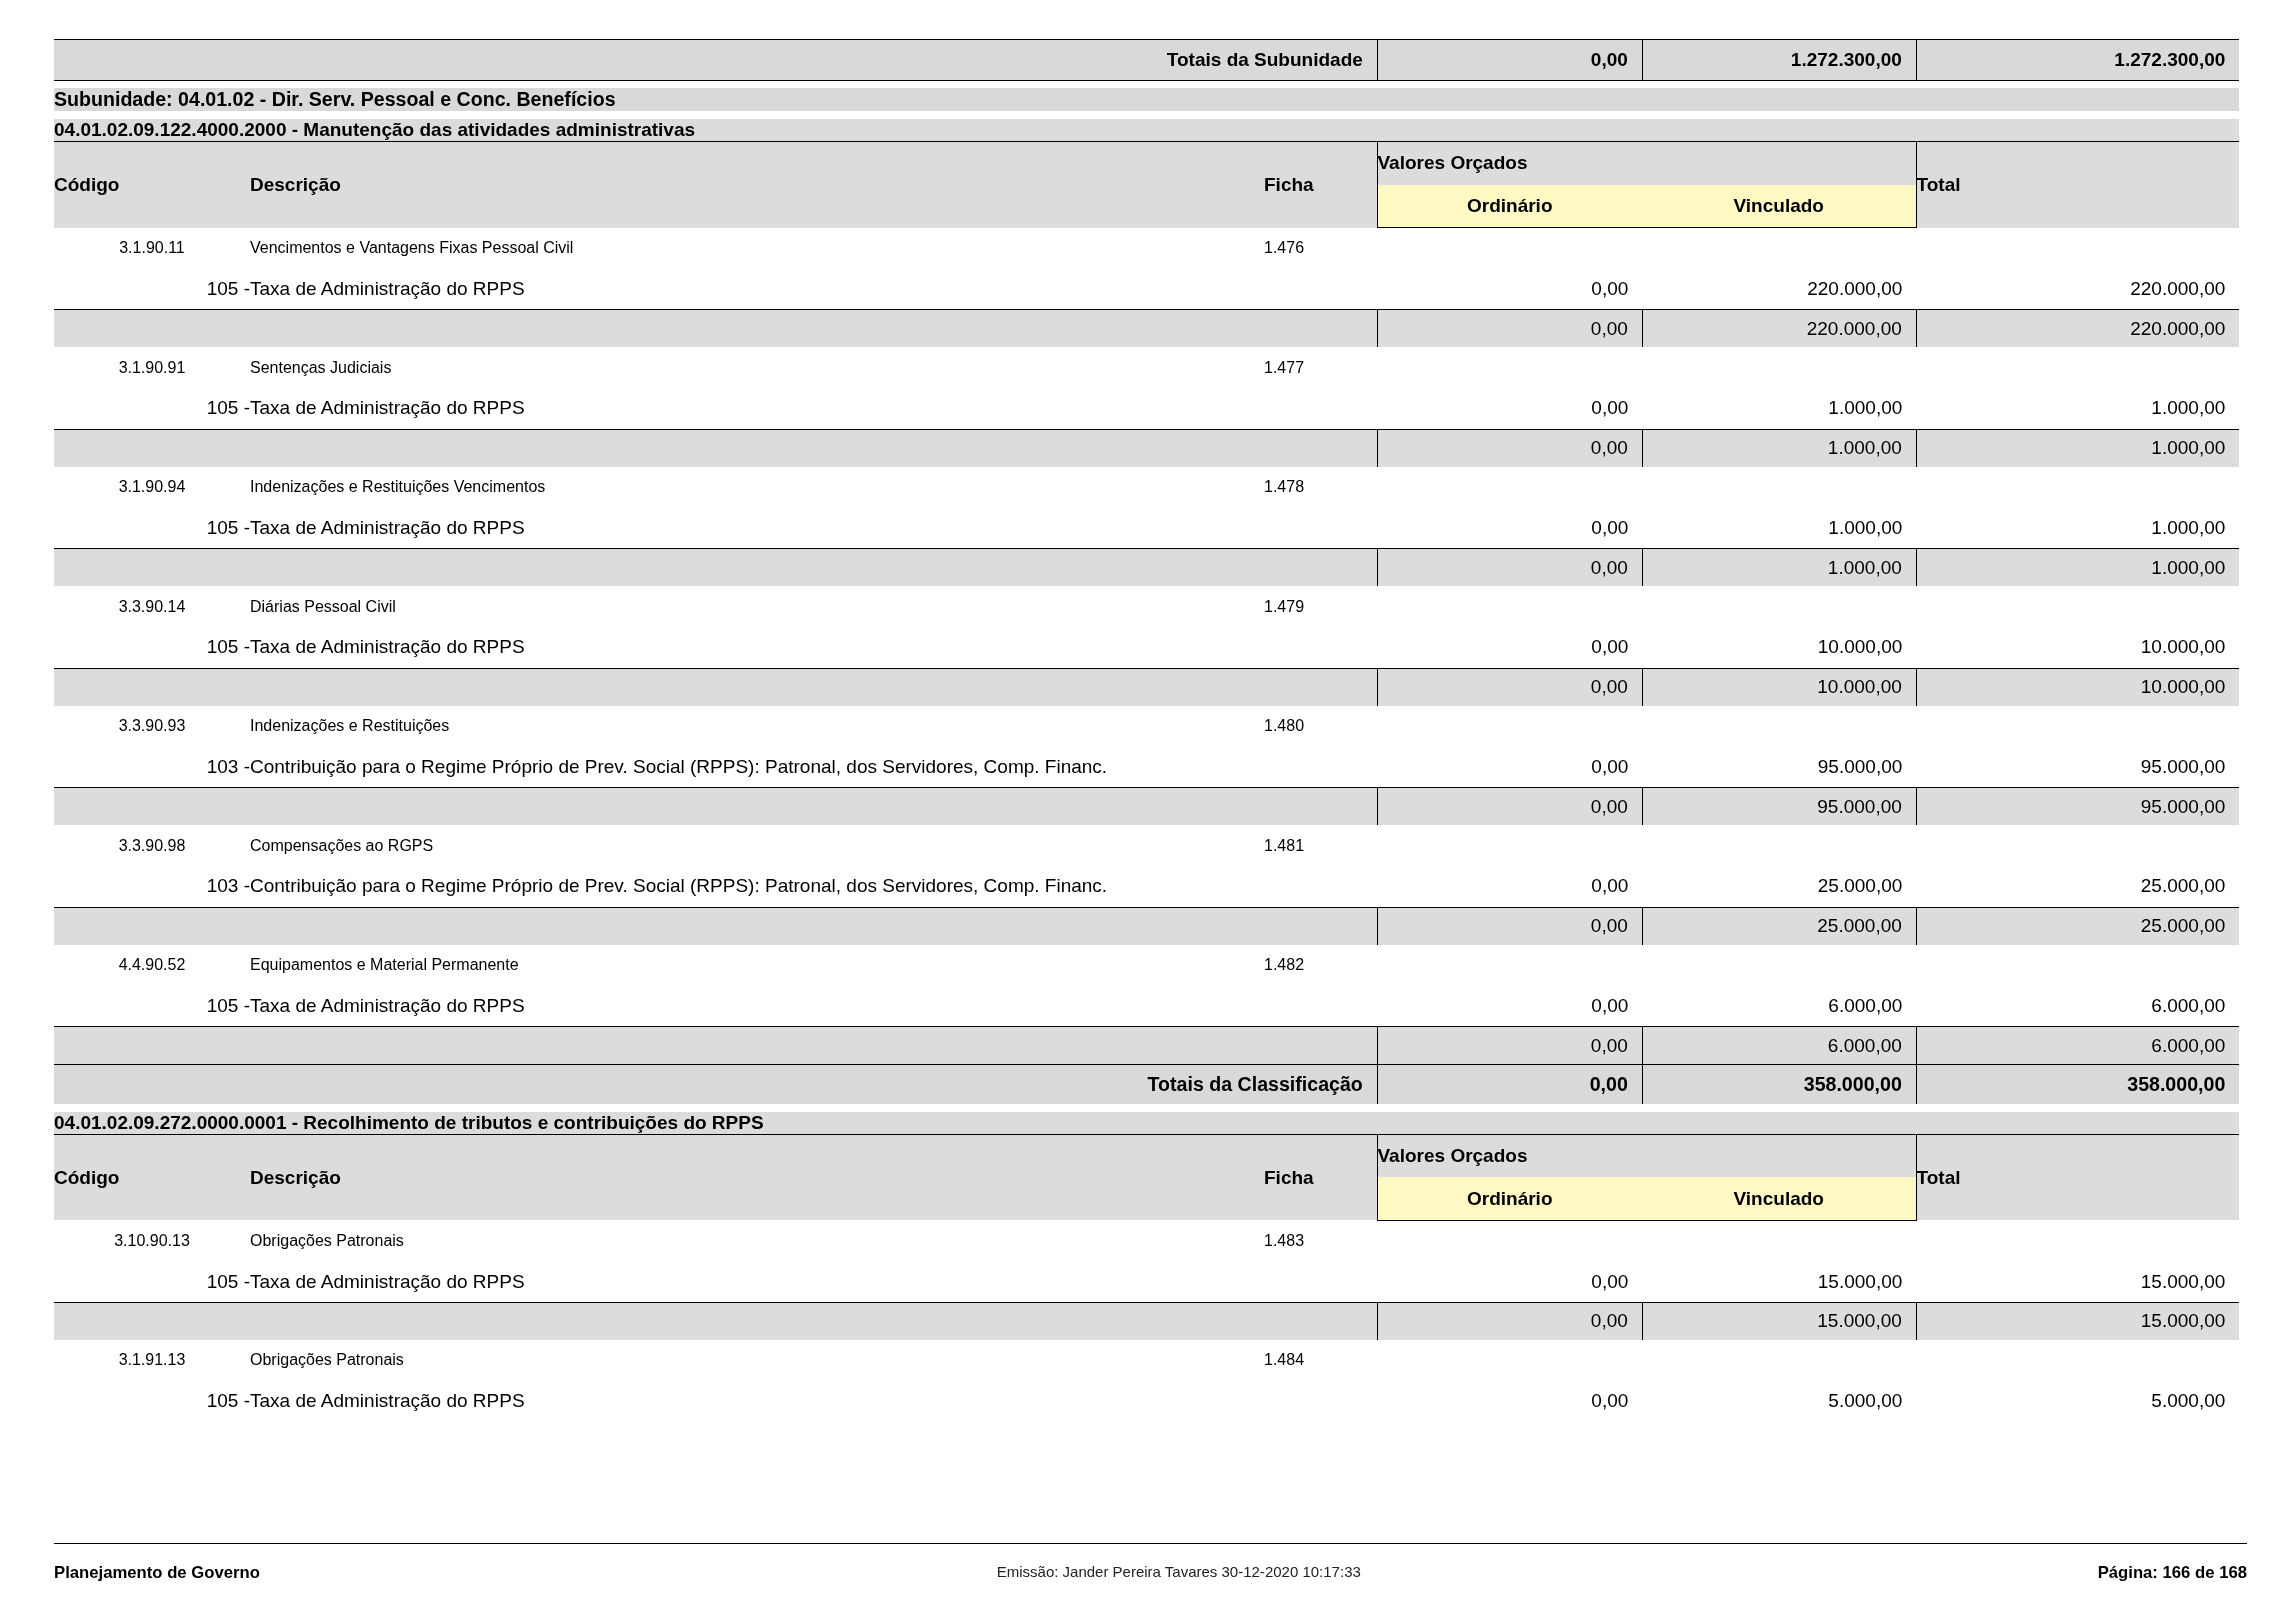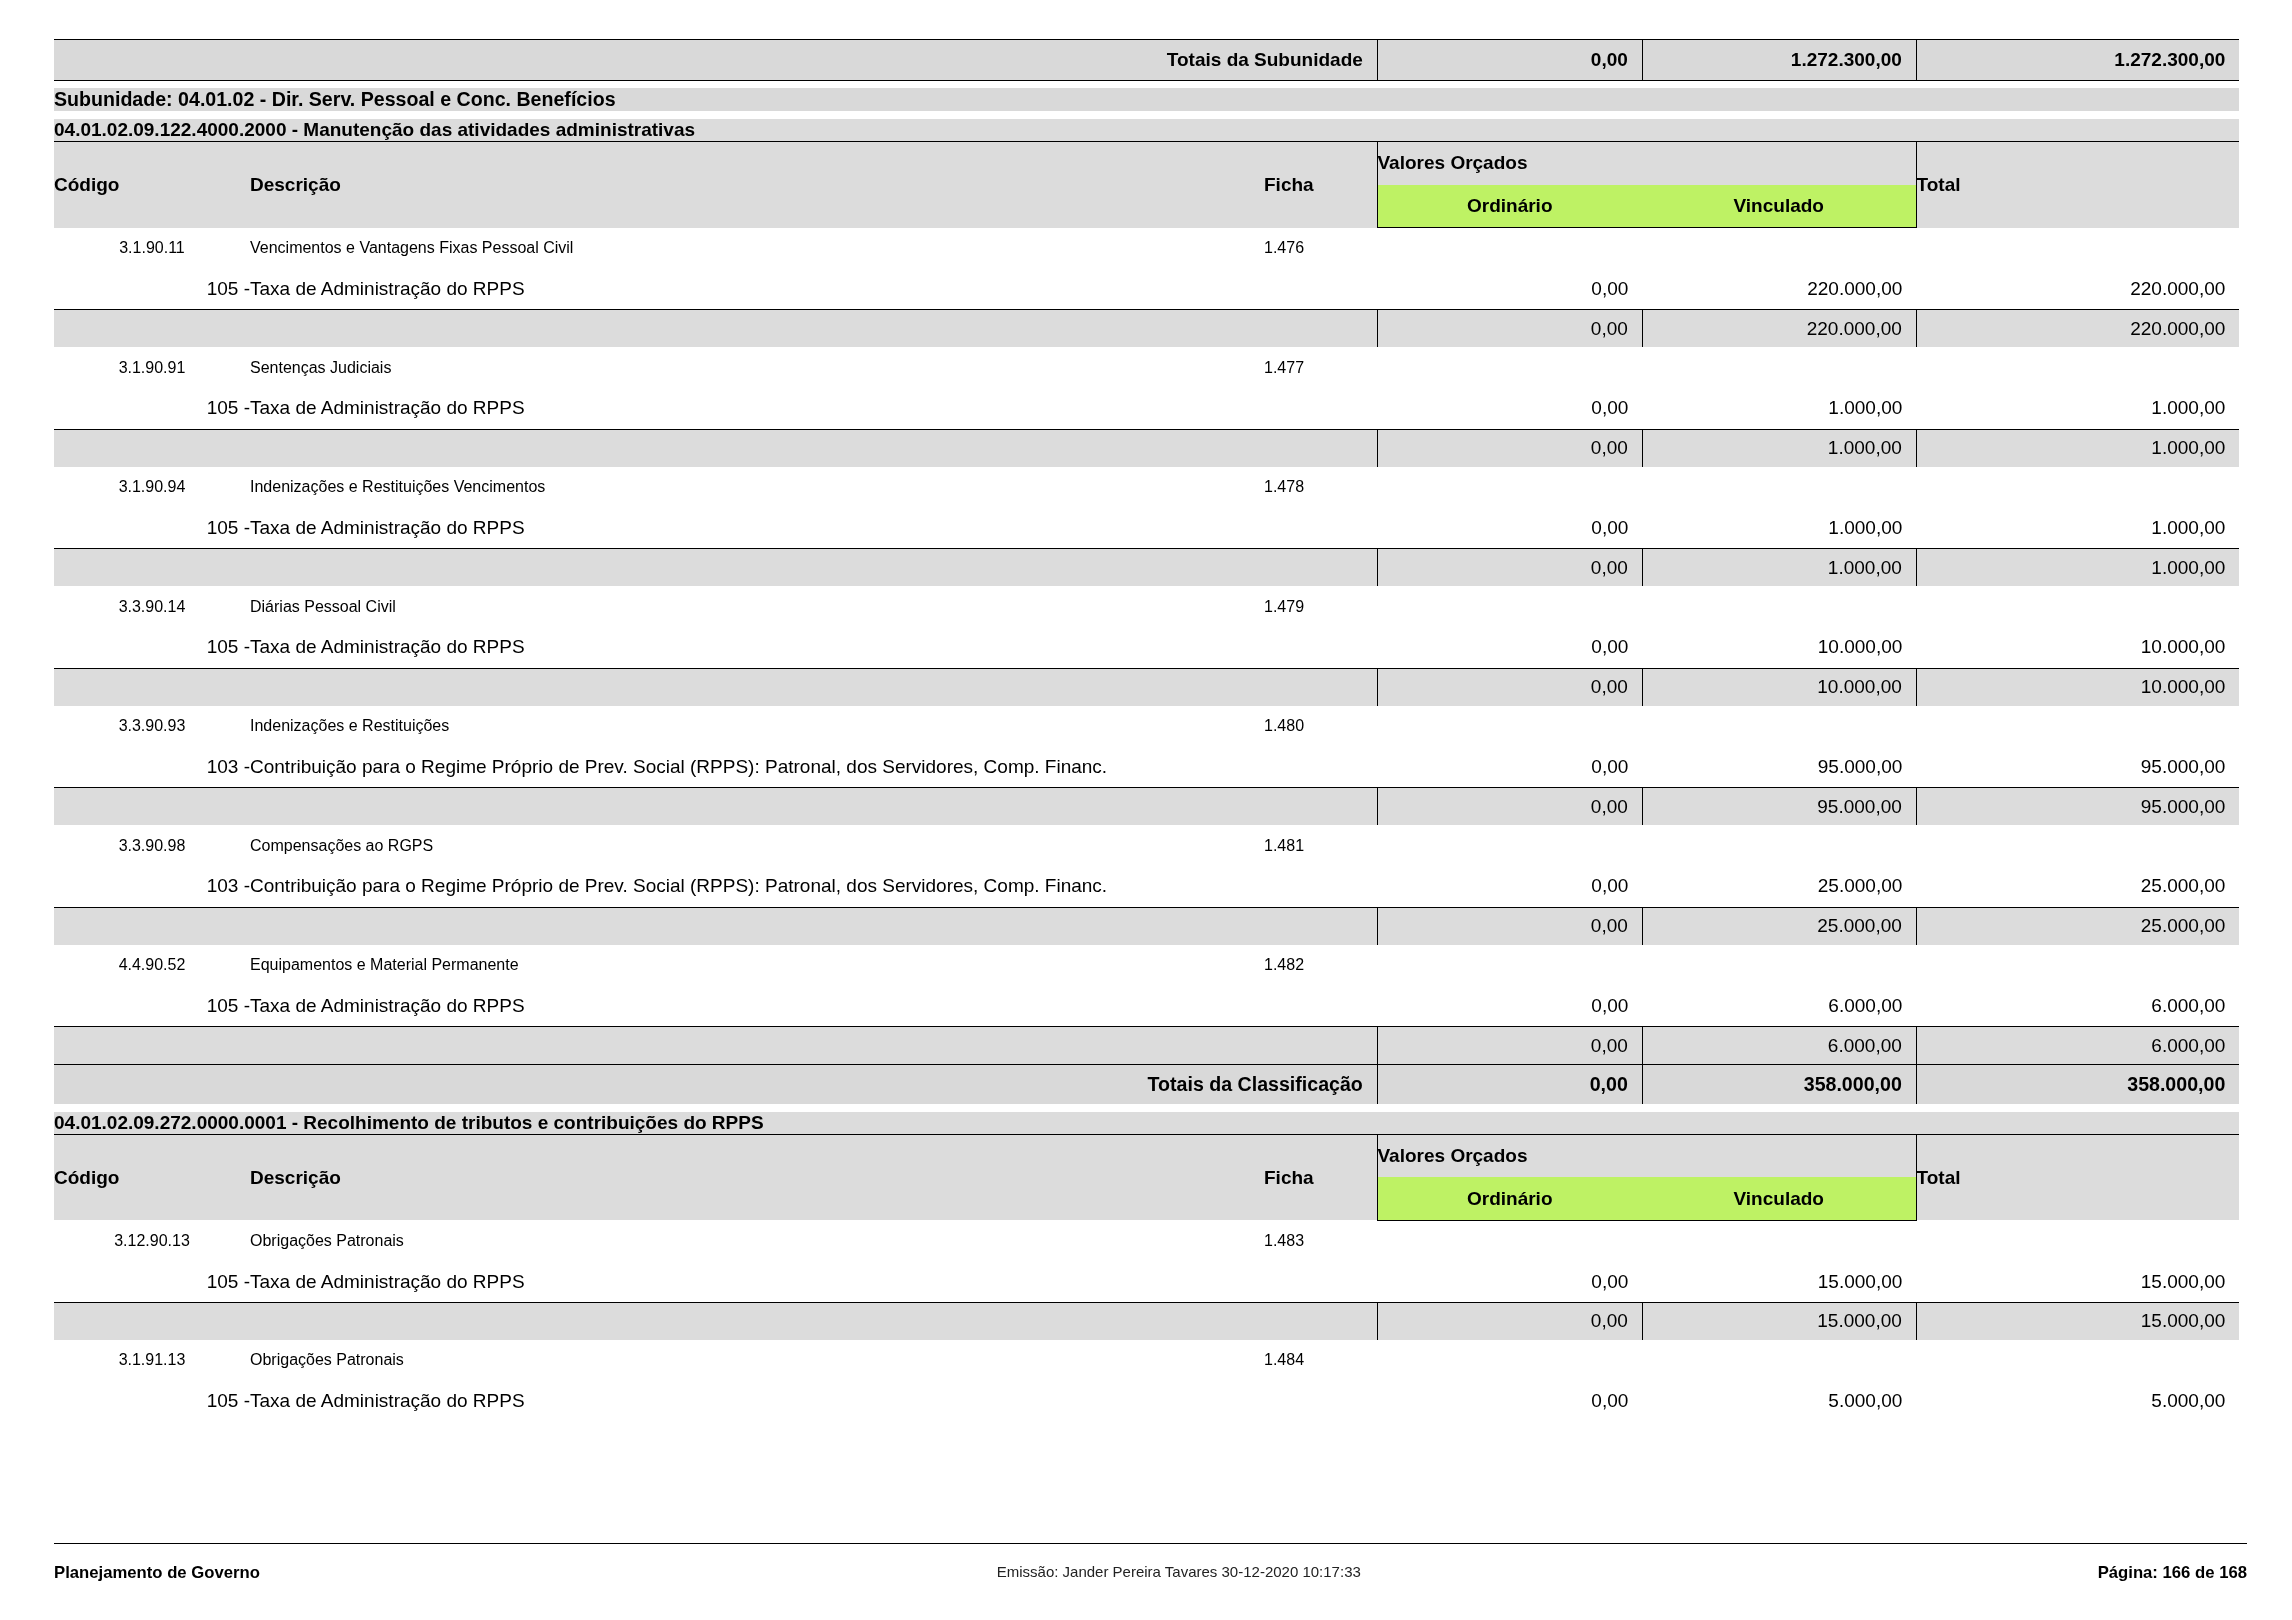--- a/index.html
+++ b/index.html
@@ -75,21 +75,21 @@
   
   .hdr td {
     background: #dcdcdc;
     text-align: left;
     font-weight: bold;
     font-size: 19px;
     border-top: 1.5px solid #000;
   }
   .hdr td.vline { border-left: 1.5px solid #000; }
   .hdr-sub td {
-    background: #bef264;
+    background: #fef9c3;
     text-align: center;
     font-weight: bold;
     font-size: 19px;
     border-bottom: 1.5px solid #000;
   }
   .hdr-sub td.vline { border-left: 1.5px solid #000; }
   .hdr-tall { height: 43px; }
 
   .elem-row td { font-size: 16px; }
   .elem-code { padding-left: 34px; }
@@ -371,21 +371,21 @@
         <td rowspan="2">Ficha</td>
         <td colspan="2" class="vline">Valores Orçados</td>
         <td rowspan="2" class="vline">Total</td>
       </tr>
       <tr class="hdr-sub hdr-tall">
         <td class="vline">Ordinário</td>
         <td>Vinculado</td>
       </tr>
 
       <tr class="elem-row row-h">
-        <td class="elem-code center">3.12.90.13</td>
+        <td class="elem-code center">3.10.90.13</td>
         <td class="elem-desc">Obrigações Patronais</td>
         <td class="elem-ficha">1.483</td>
         <td></td>
           <td></td>
           <td></td>
       </tr>
       <tr class="src-row row-h">
         <td class="src-num">105 -</td>
         <td class="src-desc">Taxa de Administração do RPPS</td>
         <td></td>

